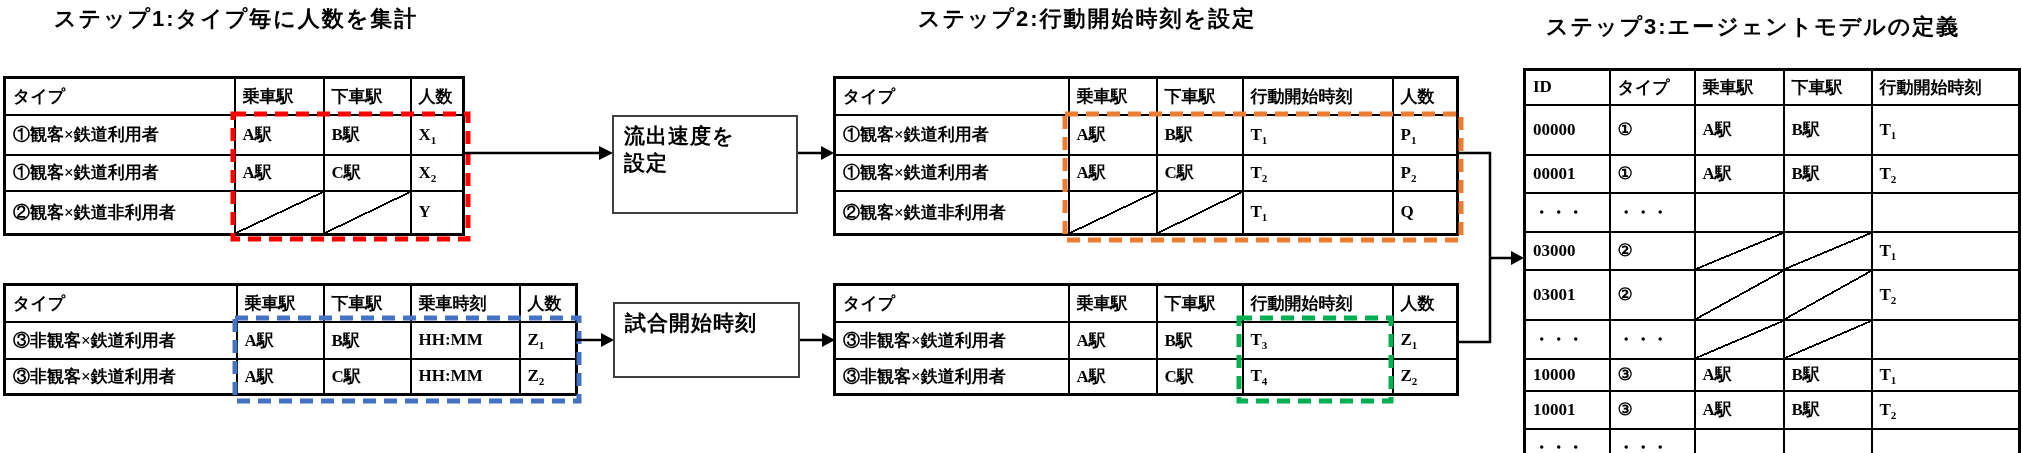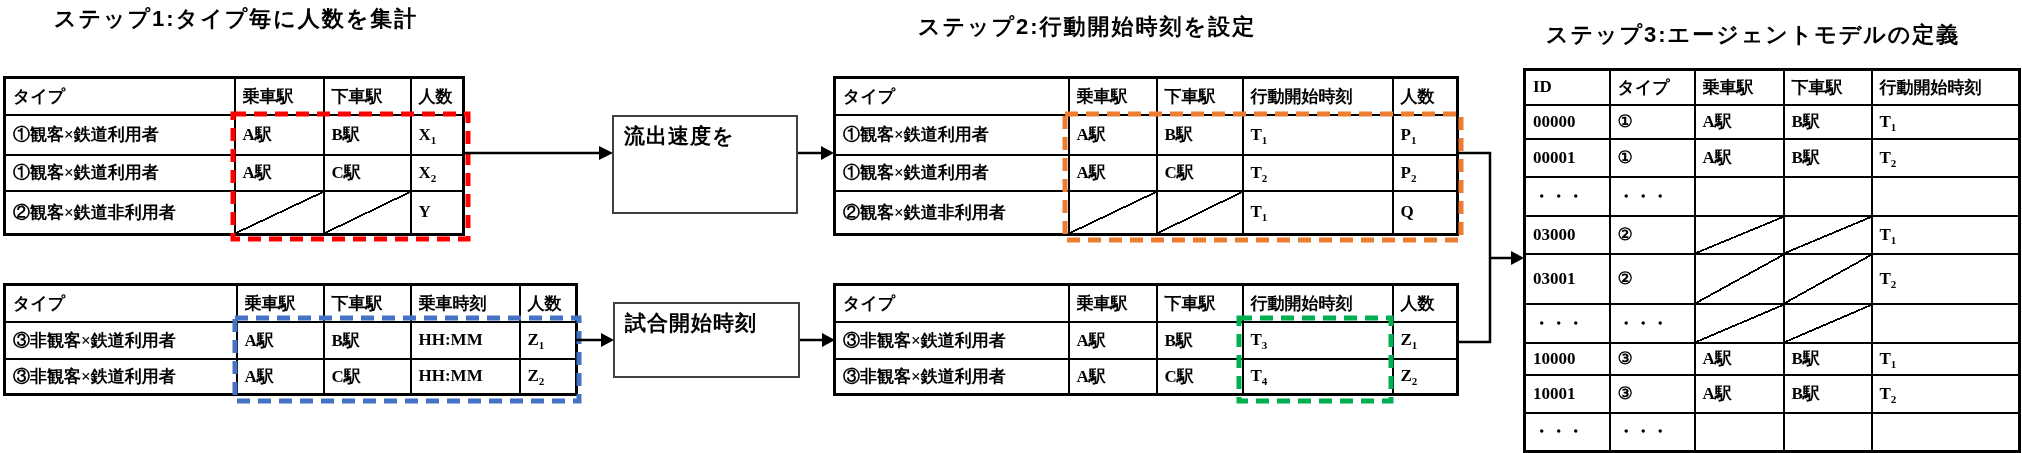--- a/index.html
+++ b/index.html
@@ -1,21 +1,21 @@
 <!DOCTYPE html>
 <html><head>
 <meta charset="utf-8">
 <style>
   html,body{margin:0;padding:0;background:#fff;}
   .canvas{position:relative;width:2022px;height:453px;background:#fff;overflow:hidden;
           font-family:"Liberation Sans","DejaVu Sans",sans-serif;font-weight:bold;color:#000;}
   .title{position:absolute;font-size:22px;letter-spacing:2px;white-space:nowrap;}
   .t1{left:33px;top:4px;margin-left:21px;}
-  .t2{left:918px;top:12px;}
-  .t3{left:1546px;top:20px;}
+  .t2{left:918px;top:4px;}
+  .t3{left:1546px;top:12px;}
   table.dtable{position:absolute;border-collapse:collapse;table-layout:fixed;border:3px solid #000;background:#fff;font-family:Liberation Serif, serif;}
   .dtable th,.dtable td{border:2px solid #000;font-size:17px;font-weight:bold;text-align:left;
           padding:0 0 0 7px;vertical-align:middle;white-space:nowrap;overflow:hidden;}
   .dtable sub{font-size:11px;line-height:0;}
   .dtable td.slash{padding:0;background:linear-gradient(to bottom right,
           transparent calc(50% - 0.9px),#000 calc(50% - 0.9px),#000 calc(50% + 0.9px),transparent calc(50% + 0.9px));}
   #t-s1a{left:3px;top:76px;width:459px;}
   #t-s1b{left:3px;top:283px;width:572px;}
   #t-s2a{left:833px;top:76px;width:623px;}
   #t-s2b{left:833px;top:283px;width:623px;}
@@ -198,21 +198,21 @@
       <thead>
         <tr style="height: 35px; padding-left: 16px;">
           <th>ID</th>
           <th>タイプ</th>
           <th>乗車駅</th>
           <th>下車駅</th>
           <th>行動開始時刻</th>
         </tr>
       </thead>
       <tbody>
-        <tr style="height: 34px;">
+        <tr style="height: 50px;">
           <td>00000</td>
           <td>①</td>
           <td>A駅</td>
           <td>B駅</td>
           <td>T<sub>1</sub></td>
         </tr>
         <tr style="height: 38px; padding-left: 8px;">
           <td>00001</td>
           <td>①</td>
           <td>A駅</td>
@@ -266,20 +266,21 @@
           <td>・・・</td>
           <td></td>
           <td></td>
           <td></td>
         </tr>
       </tbody>
     </table>
 
   <div class="pbox box1">
     <div>流出速度を</div>
+    <div>設定</div>
   </div>
   <div class="pbox box2">
     <div>試合開始時刻</div>
   </div>
 
   <svg class="overlay" width="2022" height="453" viewBox="0 0 2022 453">
 
     <rect class="dash" x="233" y="114" width="235" height="125" stroke="#FF0000"></rect>
     <rect class="dash" x="235" y="318" width="344" height="83" stroke="#4472C4"></rect>
     <rect class="dash" x="1065" y="114" width="396" height="126" stroke="#ED7D31"></rect>

